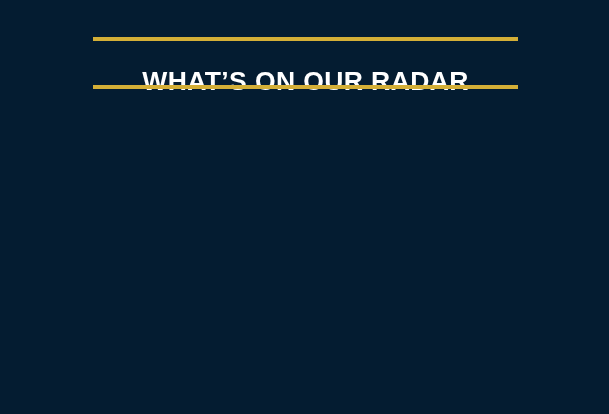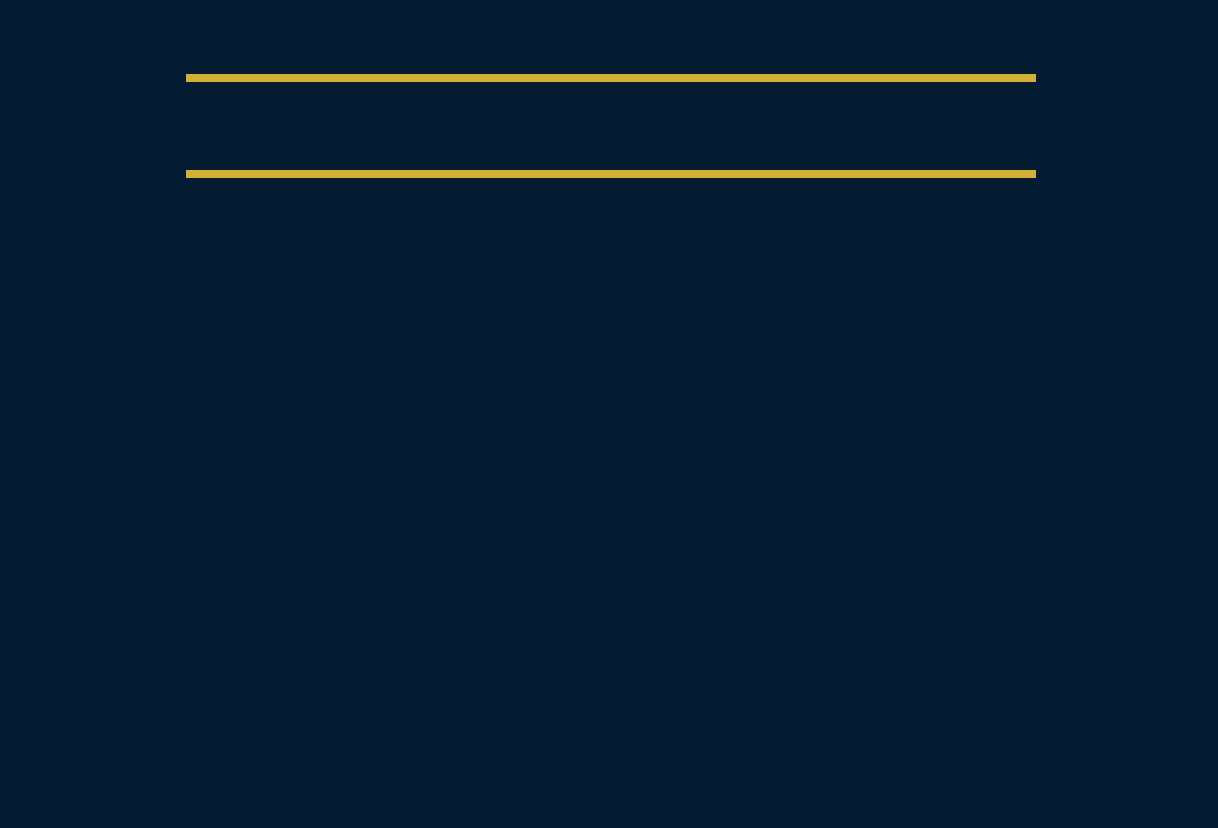--- a/index.html
+++ b/index.html
@@ -73,20 +73,21 @@
 </style>
 </head>
 <body>
 
 <div id="slide">
 
   <div id="header-block">
 
     <div class="rule top"></div>
 
+    <h1 id="page-title">WHAT’S ON OUR RADAR</h1>
 
     <div class="rule bottom"></div>
 
   </div>
 
   <div id="content-area"></div>
 
 </div>
 
 </body></html>

